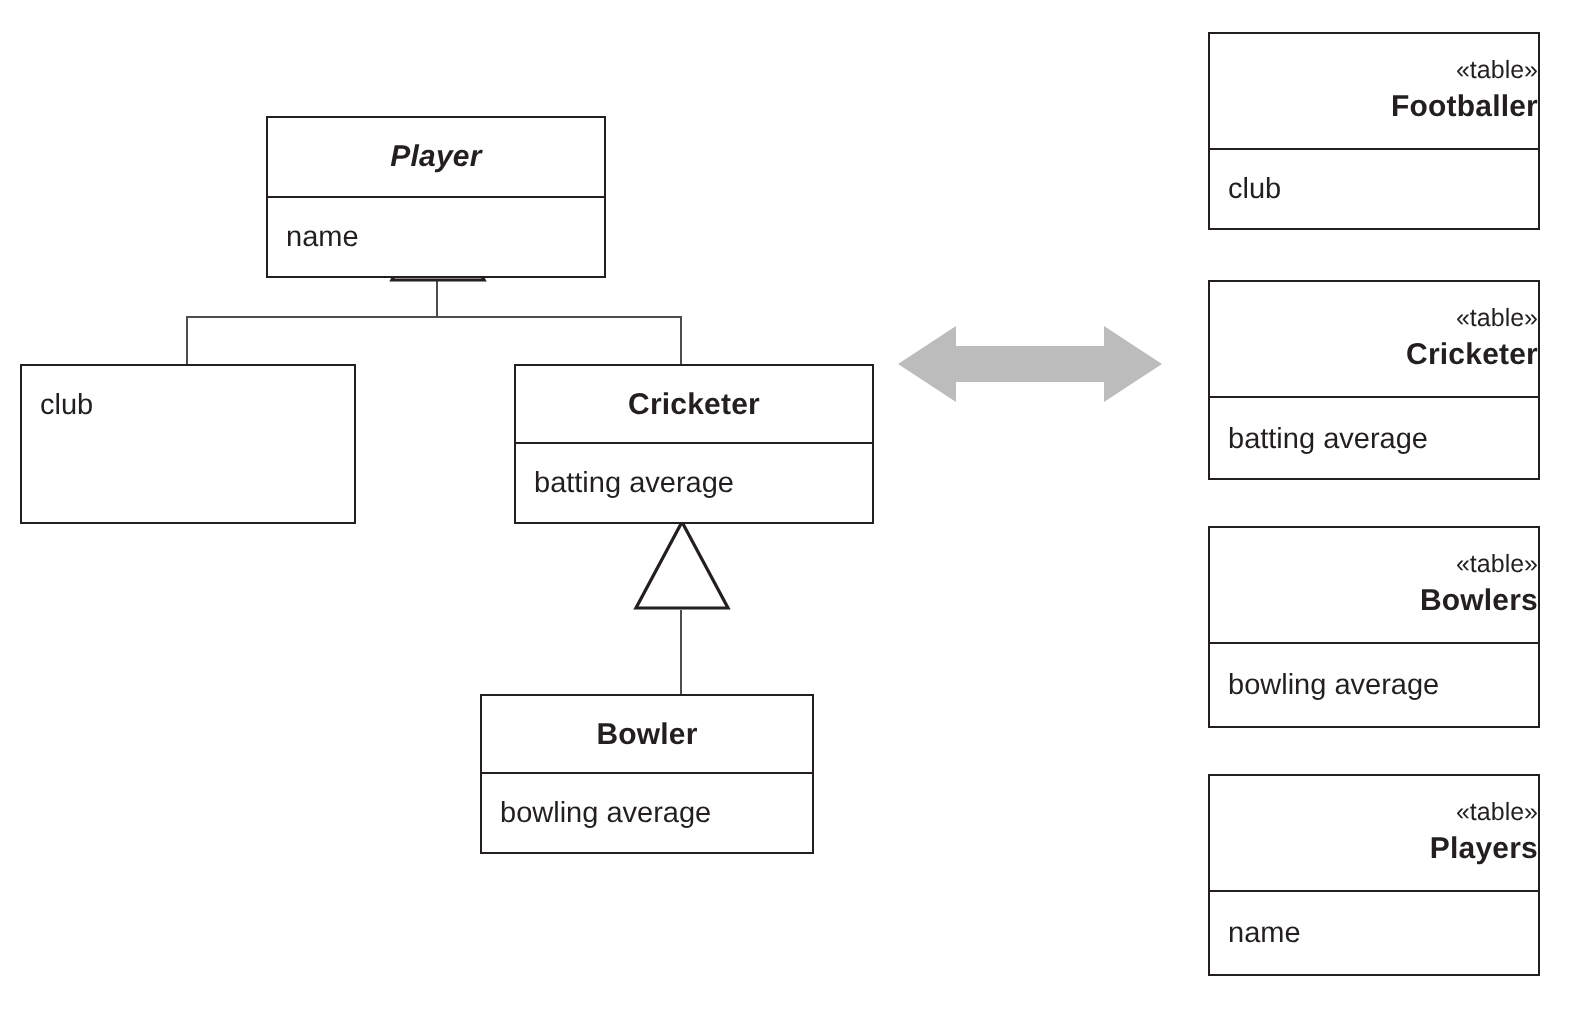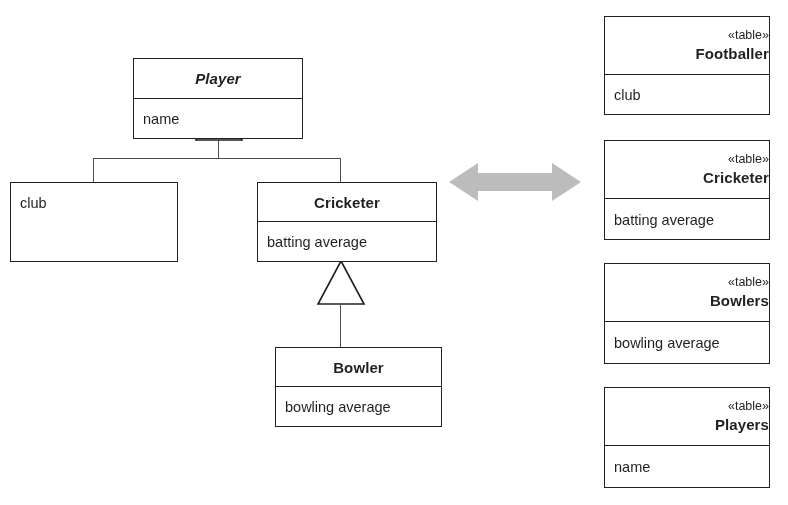--- a/index.html
+++ b/index.html
@@ -135,21 +135,21 @@
 
   <div class="uml-box" style="left:10px; top:182px; width:168px; height:80px;">
     <div class="uml-attrs" style="height:39px;">club</div>
   </div>
 
   <div class="uml-box" style="left:257px; top:182px; width:180px; height:80px;">
     <div class="uml-name" style="height:39px;">Cricketer</div>
     <div class="uml-attrs" style="height:39px;">batting average</div>
   </div>
 
-  <div class="uml-box" style="left:275px; top:347px; width:167px; height:80px;">
+  <div class="uml-box" style="left:240px; top:347px; width:167px; height:80px;">
     <div class="uml-name" style="height:39px;">Bowler</div>
     <div class="uml-attrs" style="height:39px;">bowling average</div>
   </div>
 
   <svg class="big-arrow" style="left:449px; top:162px;" width="132" height="40" viewBox="0 0 132 40">
     <polygon points="0,20 29,1 29,11 103,11 103,1 132,20 103,39 103,29 29,29 29,39" fill="#bcbcbc"></polygon>
   </svg>
 
   <div class="tbl-box" style="left:604px; top:16px; width:166px; height:99px;">
     <div class="tbl-head" style="height:58px;">

